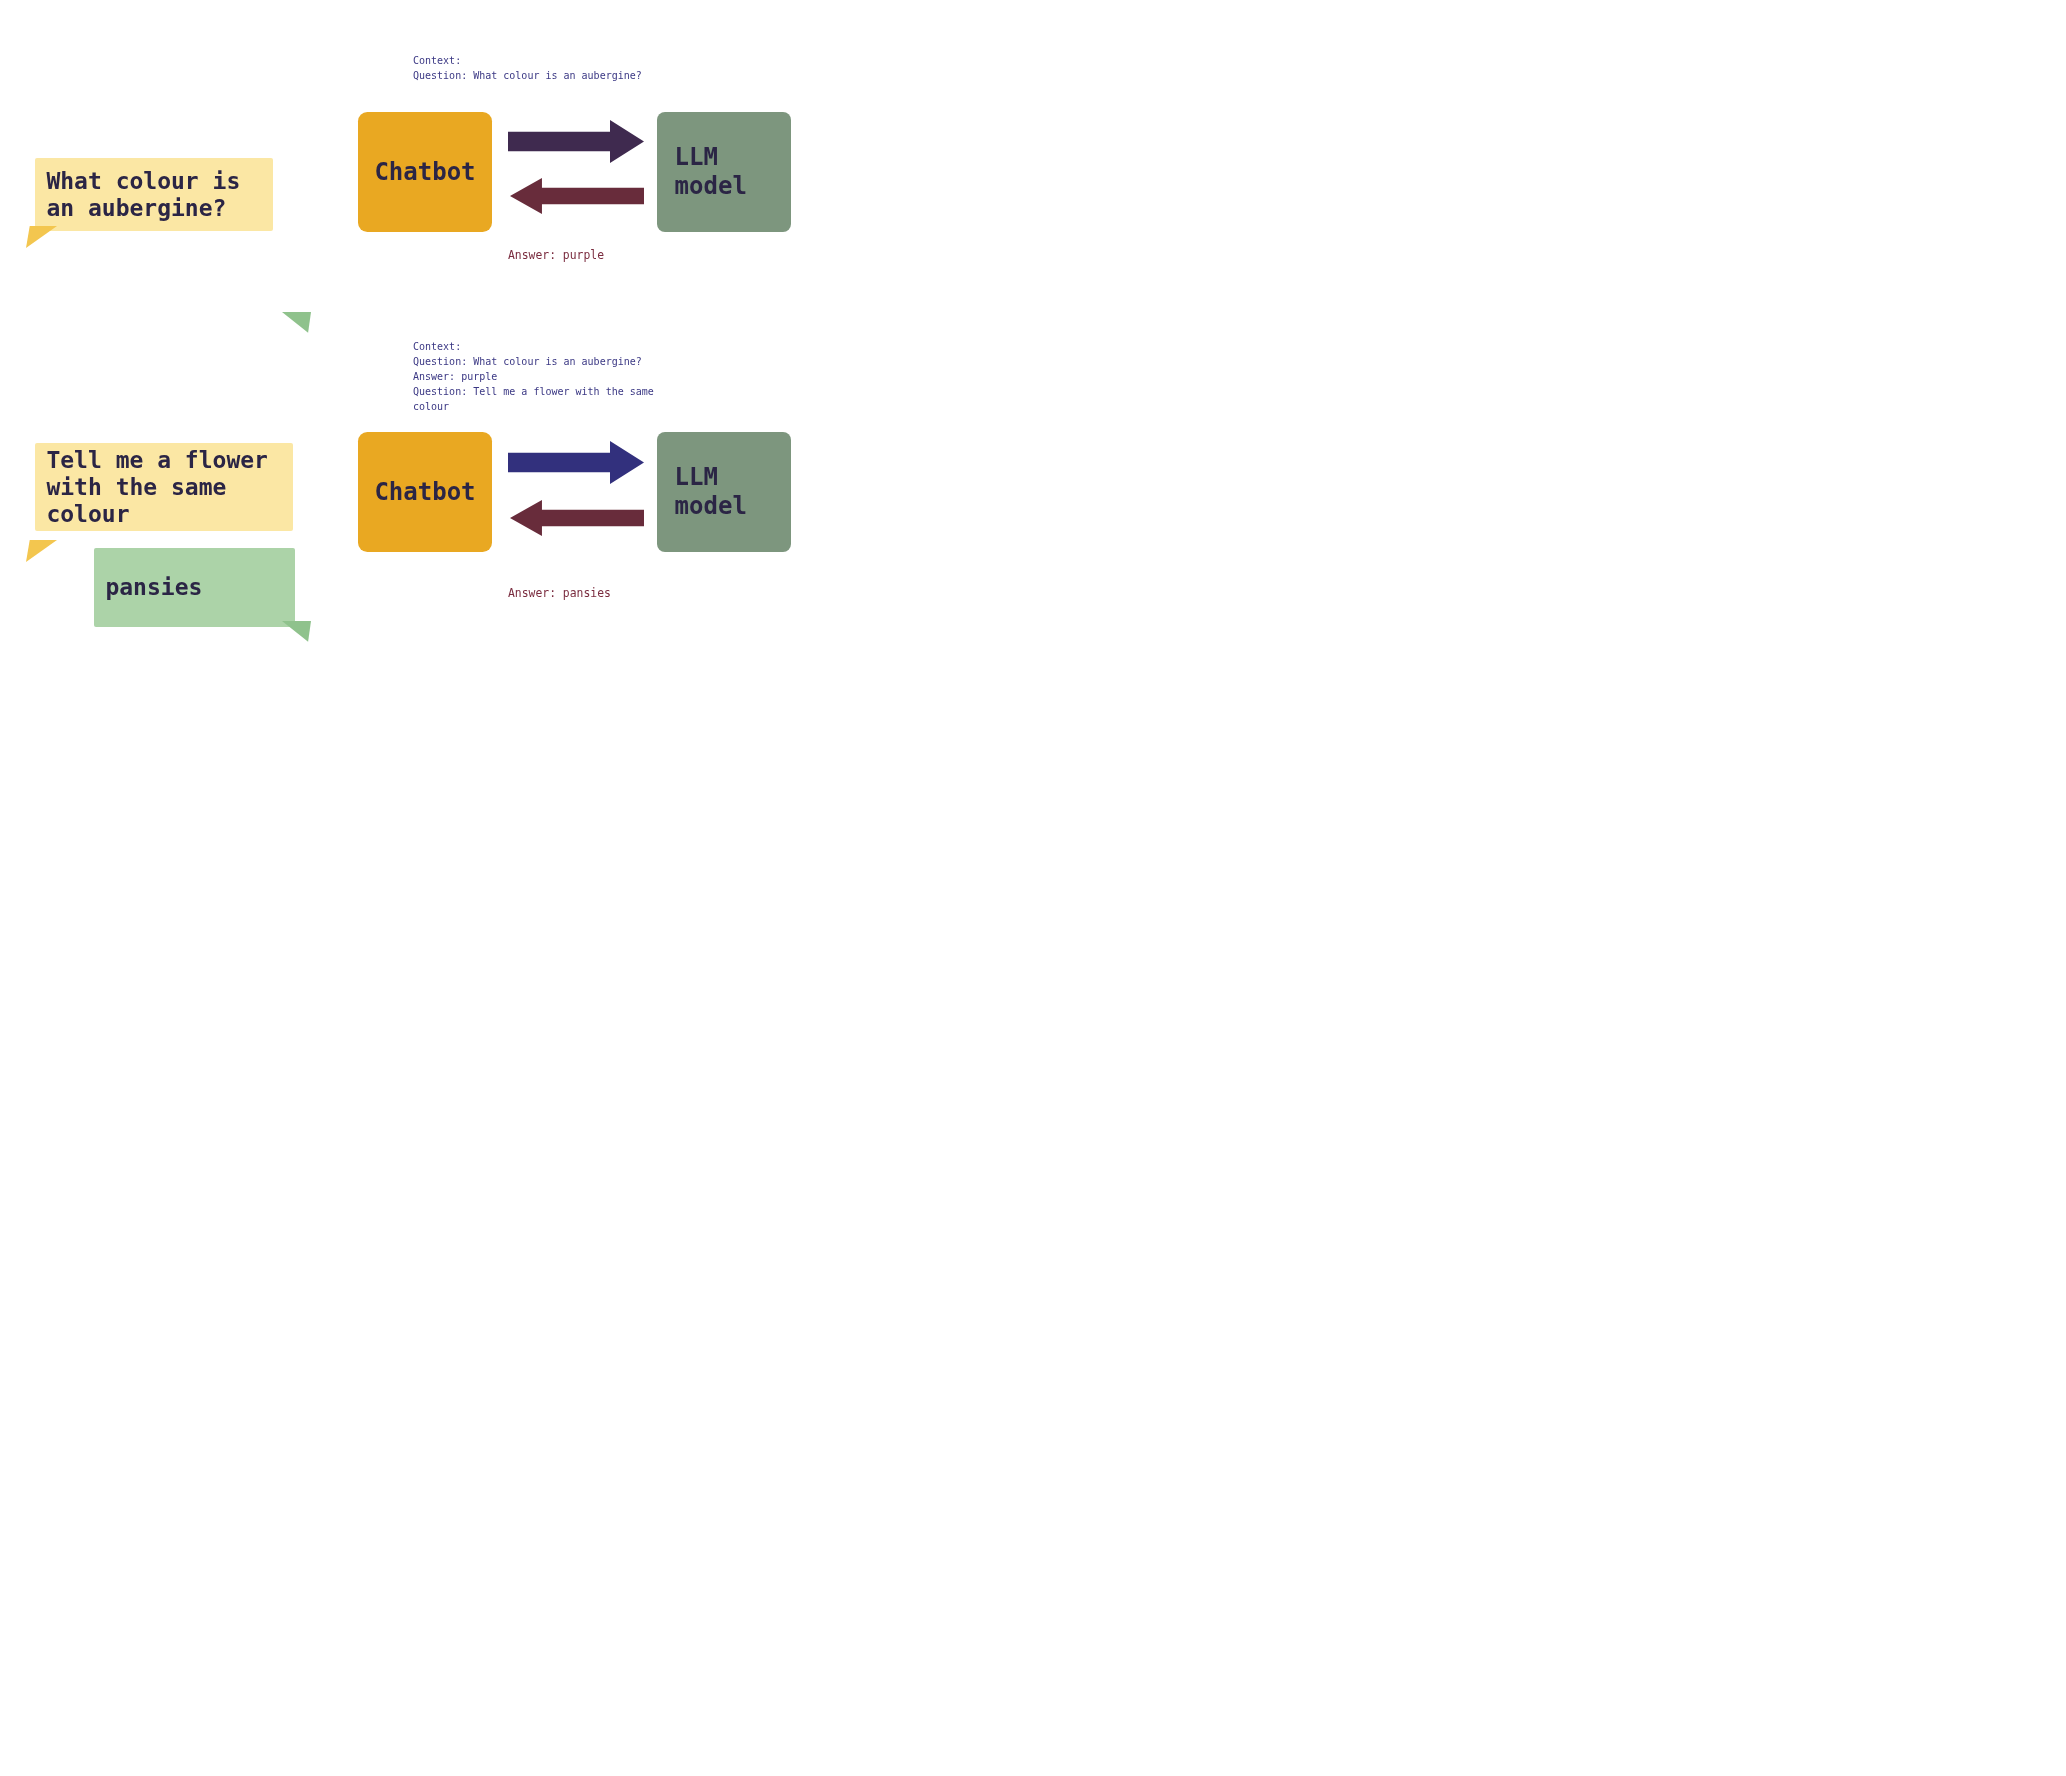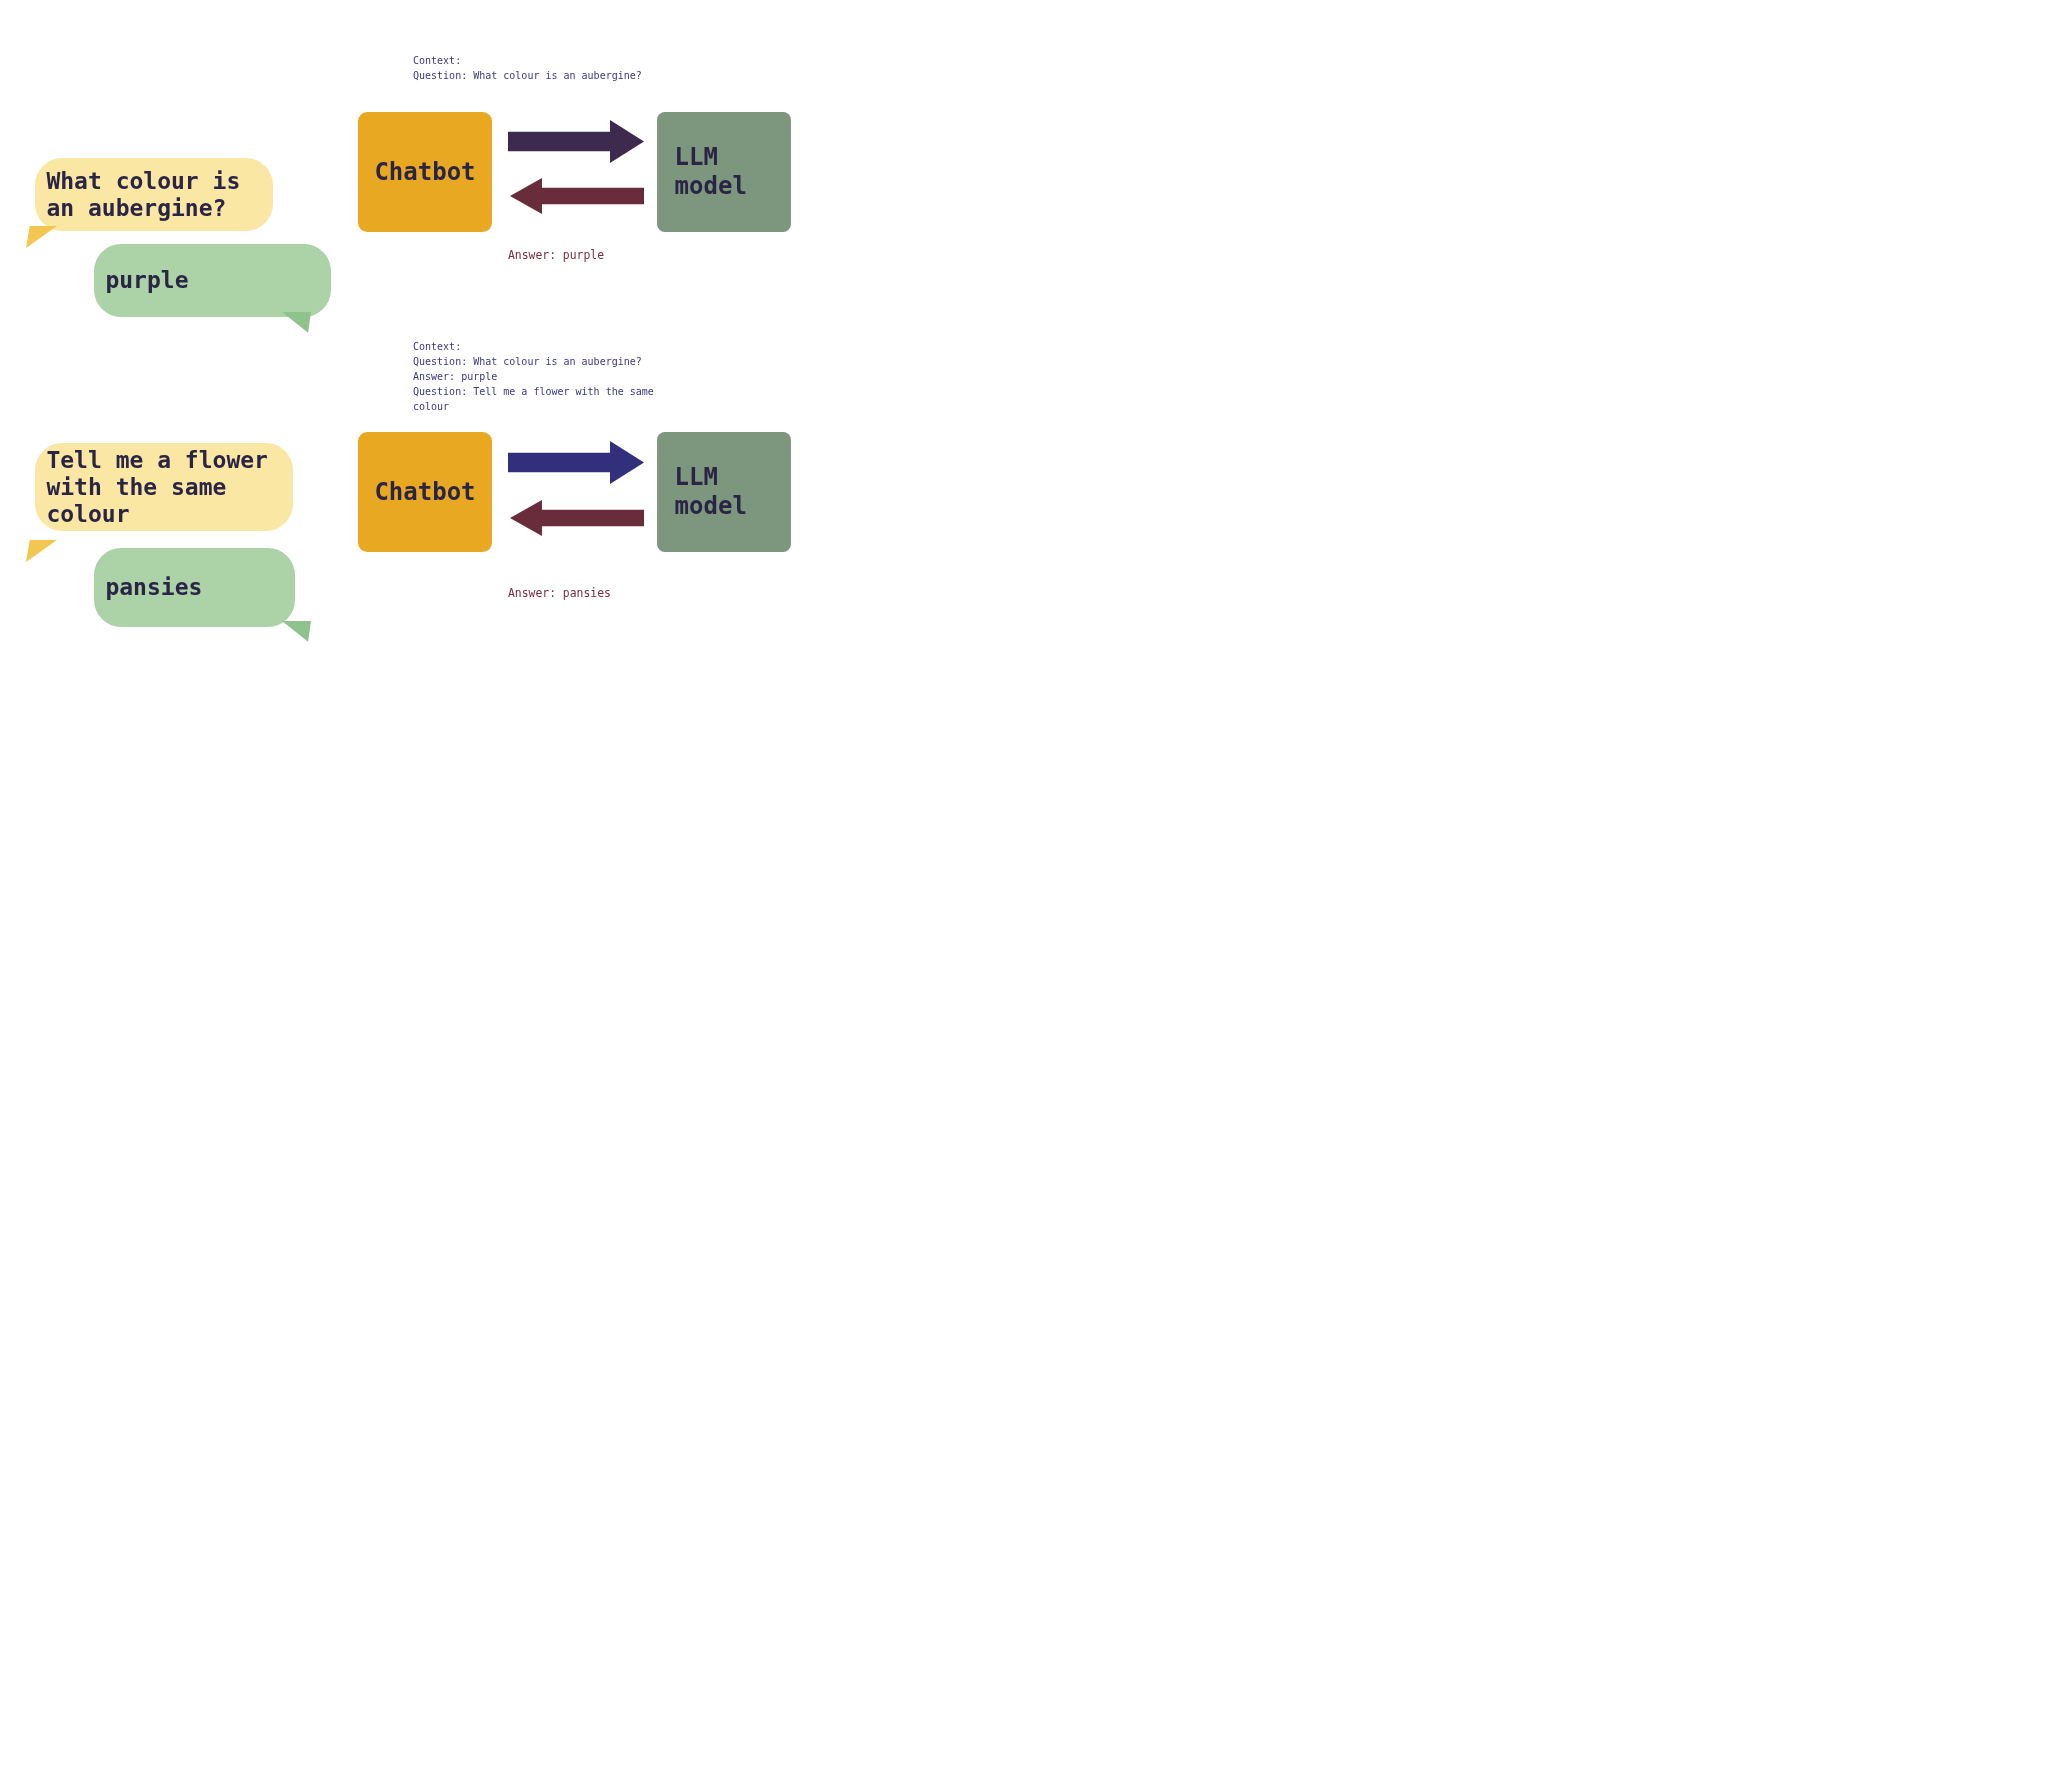--- a/index.html
+++ b/index.html
@@ -63,21 +63,21 @@
   
   .arrow { position: absolute; display: block; }
   #arrow1to   { left: 508px; top: 120px; width: 136px; height: 43px; }
   #arrow1back { left: 510px; top: 178px; width: 134px; height: 36px; }
   #arrow2to   { left: 508px; top: 441px; width: 136px; height: 43px; }
   #arrow2back { left: 510px; top: 500px; width: 134px; height: 36px; }
 
   
   .bubble {
     position: absolute;
-    border-radius: 27px;
+    border-radius: 2px;
     display: flex;
     align-items: center;
     padding-left: 11.4px;
     font-weight: bold;
     font-size: 23px;
     line-height: 27px;
     color: var(--ink, #2B2545);
     white-space: pre-line;
   }
   .bubble.user { background: var(--bubble-user, #FBE7A4); }
@@ -110,23 +110,20 @@
     <div>Context:</div>
     <div>Question: What colour is an aubergine?</div>
   </div>
 
   <div class="bubble user" id="ub1">
     <span>What colour is
 an aubergine?</span>
   </div>
   <div class="tail user" id="ub1t"></div>
 
-  <div class="bubble bot" id="bb1">
-    <span>purple</span>
-  </div>
   <div class="tail bot" id="bb1t"></div>
 
   <div class="box chatbot" id="chatbot1">
     <span>Chatbot</span>
   </div>
 
   <svg class="arrow" id="arrow1to" viewBox="0 0 264 84" preserveAspectRatio="none" xmlns="http://www.w3.org/2000/svg">
     <polygon points="0,23 198,23 198,0 264,42 198,84 198,61 0,61" fill="#3F2A4F"></polygon>
   </svg>
 

